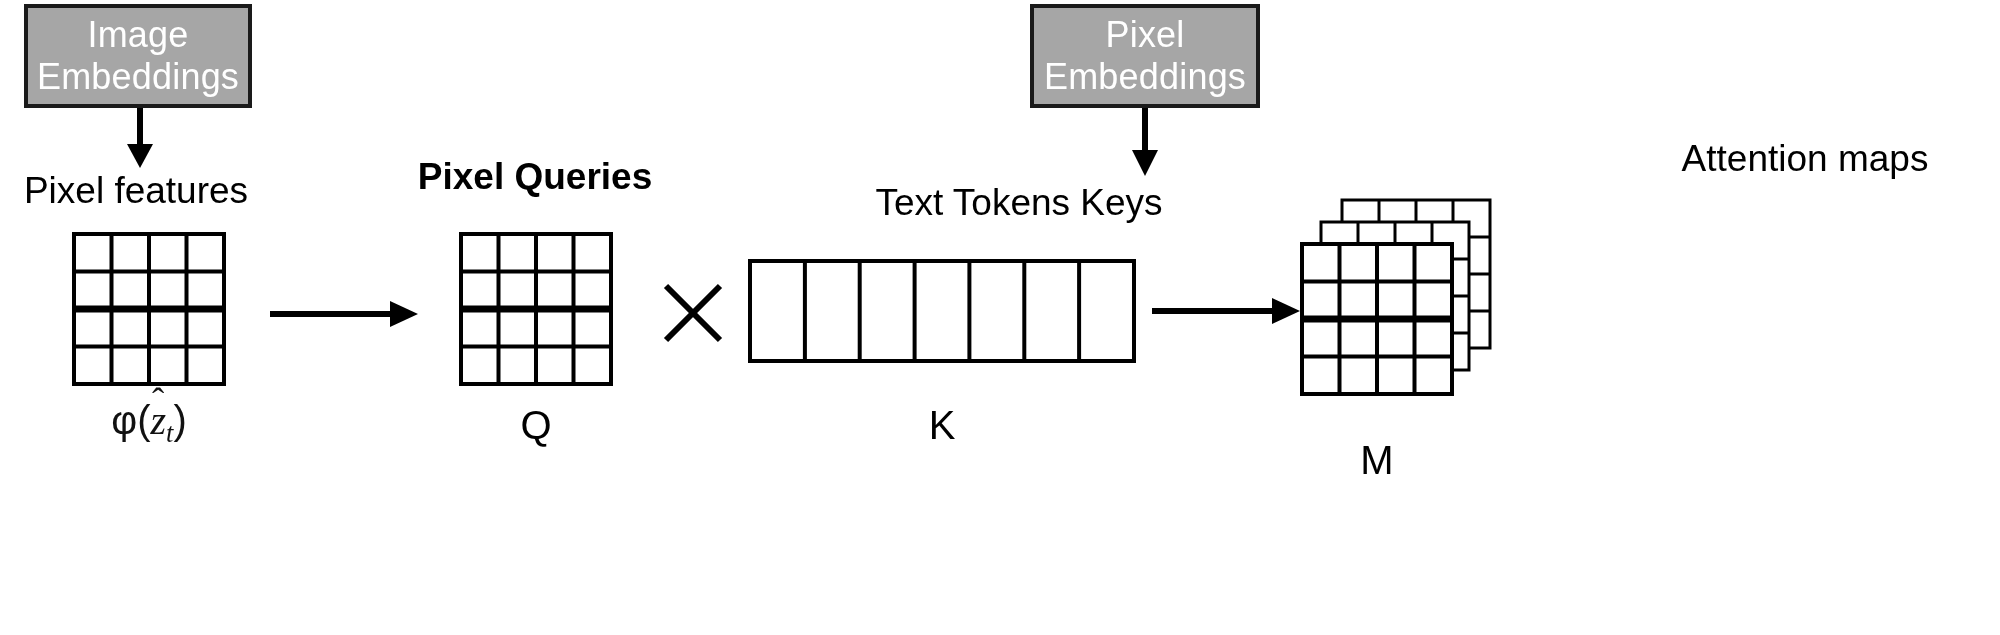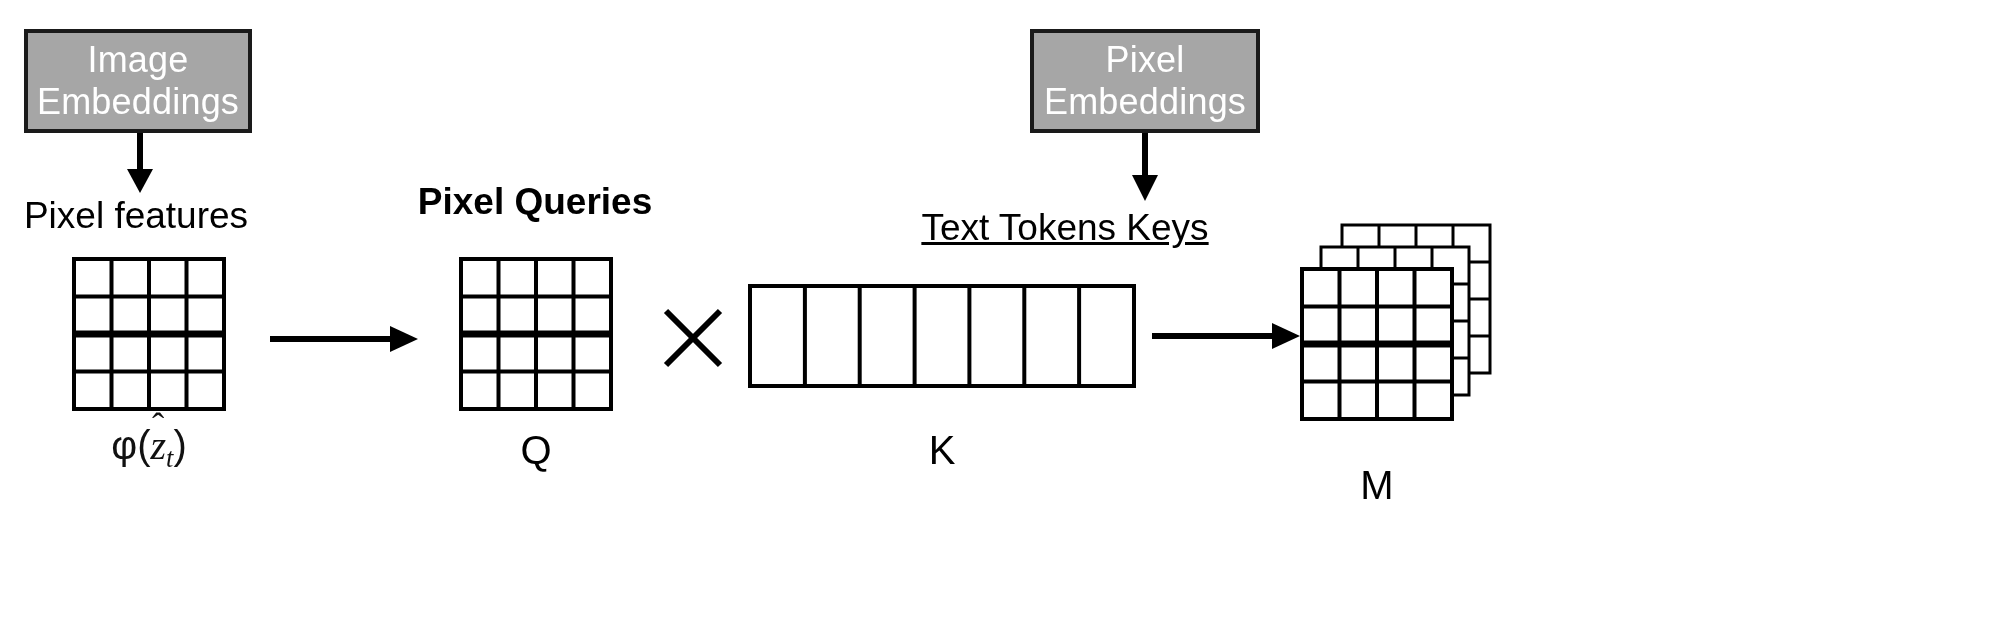--- a/index.html
+++ b/index.html
@@ -11,21 +11,21 @@
     font-family: "Liberation Sans", sans-serif;
     color: #000000;
   }
   #canvas {
     position: relative;
     width: 2000px;
     height: 635px;
     background: #ffffff;
     overflow: hidden;
   }
-  .abs { position: absolute; margin-top: 25px; }
+  .abs { position: absolute; }
 
   
   .src-box {
     background: #a6a6a6;
     border: 4px solid #1a1a1a;
     box-sizing: border-box;
     color: #ffffff;
     display: flex;
     align-items: center;
     justify-content: center;
@@ -153,21 +153,21 @@
     </div>
   </div>
 
   <div class="abs" style="left:1115px; top:108px;">
     <svg width="60" height="70" viewBox="0 0 60 70">
       <line x1="30" y1="0" x2="30" y2="48" stroke="#000" stroke-width="6"></line>
       <polygon points="30,68 17,42 43,42" fill="#000"></polygon>
     </svg>
   </div>
 
-  <div class="abs caption" style="left:855px; top:184px; width:420px;text-decoration:underline;">Text Tokens Keys</div>
+  <div class="abs caption" style="left:809px; top:184px; width:420px;">Text Tokens Keys</div>
 
   <div class="abs" style="left:748px; top:259px;">
     <svg width="388" height="104" viewBox="0 0 388 104">
       <rect x="2" y="2" width="384" height="100" fill="#fff" stroke="#000" stroke-width="4"></rect>
       <line x1="56.9" y1="2" x2="56.9" y2="102" stroke="#000" stroke-width="4"></line>
       <line x1="111.7" y1="2" x2="111.7" y2="102" stroke="#000" stroke-width="4"></line>
       <line x1="166.6" y1="2" x2="166.6" y2="102" stroke="#000" stroke-width="4"></line>
       <line x1="221.4" y1="2" x2="221.4" y2="102" stroke="#000" stroke-width="4"></line>
       <line x1="276.3" y1="2" x2="276.3" y2="102" stroke="#000" stroke-width="4"></line>
       <line x1="331.1" y1="2" x2="331.1" y2="102" stroke="#000" stroke-width="4"></line>
@@ -176,20 +176,21 @@
 
   <div class="abs sym-label" style="left:748px; top:405px; width:388px;">K</div>
 
   <div class="abs" style="left:1152px; top:285px;">
     <svg width="150" height="52" viewBox="0 0 150 52">
       <line x1="0" y1="26" x2="128" y2="26" stroke="#000" stroke-width="6"></line>
       <polygon points="148,26 120,13 120,39" fill="#000"></polygon>
     </svg>
   </div>
 
+  <div class="abs caption" style="left:1610px; top:140px; width:390px;">Attention maps</div>
 
   <div class="abs" style="left:1300px; top:196px;">
     <svg width="230" height="200" viewBox="0 0 230 200">
 
       <g>
         <rect x="42" y="4" width="148" height="148" fill="#fff" stroke="#000" stroke-width="3"></rect>
         <line x1="79" y1="4" x2="79" y2="152" stroke="#000" stroke-width="3"></line>
         <line x1="116" y1="4" x2="116" y2="152" stroke="#000" stroke-width="3"></line>
         <line x1="153" y1="4" x2="153" y2="152" stroke="#000" stroke-width="3"></line>
         <line x1="42" y1="41" x2="190" y2="41" stroke="#000" stroke-width="3"></line>

